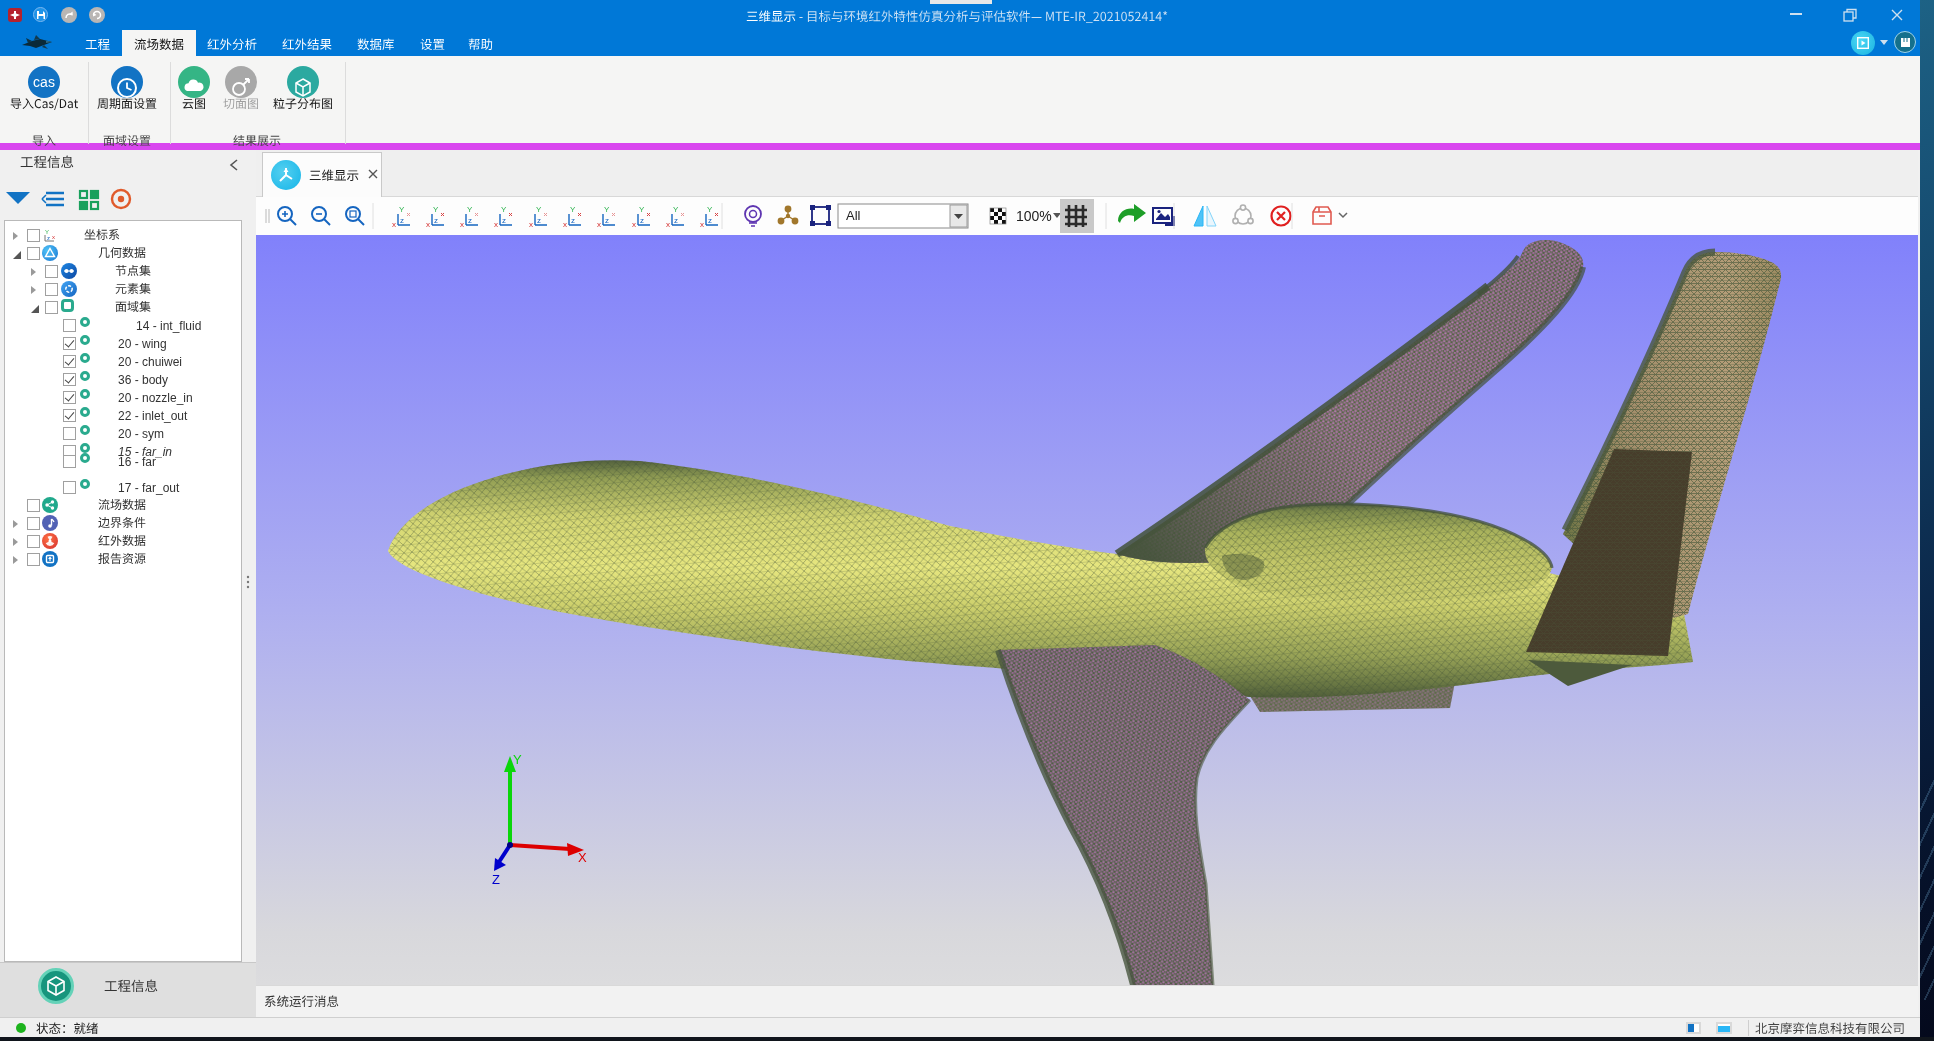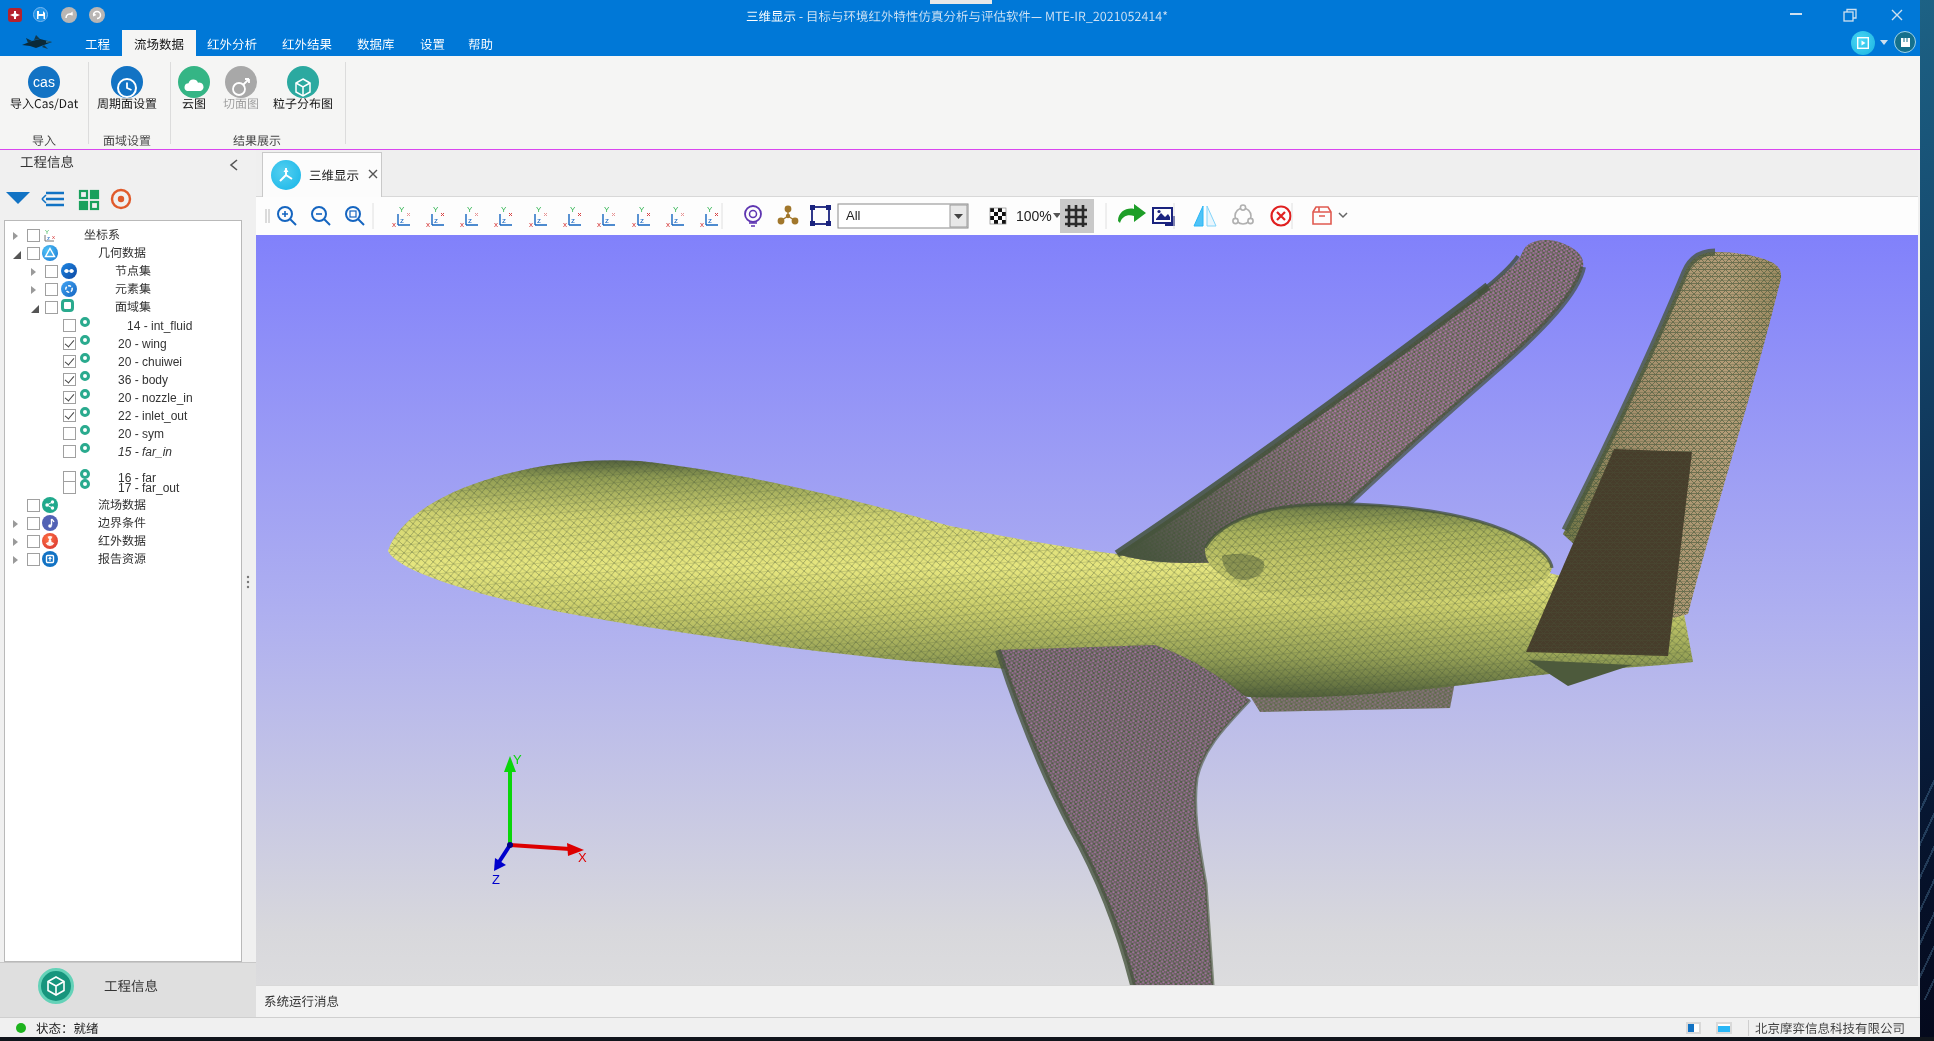--- a/index.html
+++ b/index.html
@@ -13,21 +13,21 @@
   background:repeating-linear-gradient(115deg, rgba(120,180,220,0.25) 0 2px, transparent 2px 14px); }
 #bottomstrip { position:absolute; left:0; top:1037px; width:1934px; height:4px; background:#10151c; }
 
 #titlebar { position:absolute; left:0; top:0; width:1920px; height:30px; background:#0078d7; }
 #toptab { position:absolute; left:930px; top:0; width:62px; height:4px; background:#e8e8e8; }
 
 #menurow { position:absolute; left:0; top:30px; width:1920px; height:26px; background:#0078d7; }
 #mtab-active { position:absolute; left:122px; top:0; width:74px; height:26px; background:#f5f5f4; color:#1a1a1a;
   text-align:center; line-height:26px; font-size:14px; }
 
-#ribbon { position:absolute; left:0; top:56px; width:1920px; height:94px; background:#f5f5f4; border-bottom:1px solid #d946ef; }
+#ribbon { position:absolute; left:0; top:56px; width:1920px; height:94px; background:#f5f5f4; border-bottom:7px solid #d946ef; }
 .rsep { position:absolute; top:6px; height:82px; width:1px; background:#dcdcdc; }
 .rbtn { position:absolute; top:6px; text-align:center; font-size:12px; color:#1a1a1a; }
 .rbtn .ic { width:32px; height:32px; border-radius:50%; margin:4px auto 6px; position:relative; }
 
 #leftpanel { position:absolute; left:0; top:150px; width:256px; height:867px; background:#f0f0f0; }
 #treebox { position:absolute; left:4px; top:70px; width:238px; height:742px; background:#fff; border:1px solid #b9b9b9; }
 .trow { position:absolute; left:0; width:230px; height:18px; font-size:12px; color:#333; }
 .trow .txt { position:absolute; top:2px; }
 .cb { position:absolute; top:2px; width:13px; height:13px; border:1px solid #a0a0a0; background:#fff; }
 .cb.ck::after { content:""; position:absolute; left:3px; top:0px; width:4px; height:8px; border-right:1.6px solid #444; border-bottom:1.6px solid #444; transform:rotate(40deg); }
@@ -291,21 +291,21 @@
         <div class="exp-e" style="left:26px;"></div>
         <div class="cb" style="left:40px;"></div>
         <div class="abs" style="left:56px;top:0;width:13px;height:13px;border:3px solid #2aaa8e;border-radius:4px;background:#fff;"></div>
         <svg class="abs" style="left:110px;top:1px" width="38" height="16" viewBox="0 -11 38 16">
           <path d="M4.7 -4.0H7.2V-2.7H4.7ZM4.7 -4.7V-6.1H7.2V-4.7ZM4.7 -1.9H7.2V-0.5H4.7ZM0.7 -9.3V-8.4H5.3C5.2 -7.9 5.1 -7.4 5.0 -6.9H1.2V1.0H2.1V0.3H9.8V1.0H10.8V-6.9H5.9L6.4 -8.4H11.3V-9.3ZM2.1 -0.5V-6.1H3.8V-0.5ZM9.8 -0.5H8.0V-6.1H9.8Z M15.5 -1.2 15.8 -0.4C16.9 -0.7 18.4 -1.1 19.9 -1.6L19.8 -2.3C18.2 -1.9 16.6 -1.5 15.5 -1.2ZM17.0 -5.6H18.6V-3.6H17.0ZM16.3 -6.3V-2.9H19.3V-6.3ZM12.4 -1.5 12.8 -0.7C13.7 -1.1 14.9 -1.7 16.0 -2.3L15.7 -3.1L14.6 -2.6V-6.3H15.7V-7.2H14.6V-9.9H13.8V-7.2H12.5V-6.3H13.8V-2.2C13.3 -1.9 12.8 -1.7 12.4 -1.5ZM22.3 -6.3C22.1 -5.2 21.7 -4.2 21.2 -3.2C21.0 -4.4 20.9 -5.9 20.8 -7.5H23.4V-8.3H22.7L23.3 -8.8C23.0 -9.2 22.3 -9.7 21.8 -10.1L21.3 -9.6C21.8 -9.2 22.4 -8.7 22.7 -8.3H20.8L20.8 -10.1H19.9L20.0 -8.3H15.9V-7.5H20.0C20.1 -5.4 20.2 -3.6 20.5 -2.1C19.8 -1.2 19.0 -0.4 18.0 0.3C18.2 0.4 18.6 0.7 18.7 0.9C19.5 0.3 20.2 -0.3 20.8 -1.1C21.1 0.2 21.6 0.9 22.4 0.9C23.1 0.9 23.4 0.4 23.5 -1.2C23.3 -1.2 23.1 -1.4 22.9 -1.6C22.8 -0.4 22.7 0.1 22.5 0.1C22.1 0.1 21.7 -0.7 21.4 -2.0C22.2 -3.2 22.7 -4.6 23.2 -6.2Z M29.5 -3.5V-2.7H24.6V-1.9H28.7C27.6 -1.1 25.8 -0.3 24.3 0.1C24.6 0.3 24.8 0.6 24.9 0.8C26.5 0.3 28.3 -0.6 29.5 -1.6V0.9H30.4V-1.7C31.6 -0.6 33.5 0.3 35.0 0.7C35.2 0.5 35.4 0.2 35.6 -0.0C34.1 -0.4 32.4 -1.1 31.3 -1.9H35.4V-2.7H30.4V-3.5ZM29.9 -6.6V-5.8H27.0V-6.6ZM29.6 -9.9C29.8 -9.6 30.0 -9.2 30.1 -8.8H27.4C27.7 -9.2 27.9 -9.6 28.1 -9.9L27.2 -10.1C26.7 -9.0 25.7 -7.7 24.4 -6.7C24.6 -6.6 24.9 -6.3 25.0 -6.1C25.4 -6.4 25.7 -6.8 26.1 -7.1V-3.3H27.0V-3.6H35.0V-4.4H30.7V-5.2H34.2V-5.8H30.7V-6.6H34.2V-7.3H30.7V-8.1H34.6V-8.8H31.1C30.9 -9.2 30.7 -9.7 30.4 -10.1ZM29.9 -7.3H27.0V-8.1H29.9ZM29.9 -5.2V-4.4H27.0V-5.2Z" fill="#333333"></path>
         </svg>
       </div>
 <div class="trow" style="top:96px;">
         <div class="cb" style="left:58px;"></div>
         <div class="abs" style="left:75px;top:0;width:10px;height:10px;border:3.5px solid #2aaa8e;border-radius:50%;background:#fff;"></div>
-        <div class="txt" style="left:122px;">14 - int_fluid</div>
+        <div class="txt" style="left:131px;">14 - int_fluid</div>
       </div>
 <div class="trow" style="top:114px;">
         <div class="cb ck" style="left:58px;"></div>
         <div class="abs" style="left:75px;top:0;width:10px;height:10px;border:3.5px solid #2aaa8e;border-radius:50%;background:#fff;"></div>
         <div class="txt" style="left:113px;">20 - wing</div>
       </div>
 <div class="trow" style="top:132px;">
         <div class="cb ck" style="left:58px;"></div>
         <div class="abs" style="left:75px;top:0;width:10px;height:10px;border:3.5px solid #2aaa8e;border-radius:50%;background:#fff;"></div>
         <div class="txt" style="left:113px;">20 - chuiwei</div>
@@ -328,21 +328,21 @@
 <div class="trow" style="top:204px;">
         <div class="cb" style="left:58px;"></div>
         <div class="abs" style="left:75px;top:0;width:10px;height:10px;border:3.5px solid #2aaa8e;border-radius:50%;background:#fff;"></div>
         <div class="txt" style="left:113px;">20 - sym</div>
       </div>
 <div class="trow" style="top:222px;font-style:italic;">
         <div class="cb" style="left:58px;"></div>
         <div class="abs" style="left:75px;top:0;width:10px;height:10px;border:3.5px solid #2aaa8e;border-radius:50%;background:#fff;"></div>
         <div class="txt" style="left:113px;">15 - far_in</div>
       </div>
-<div class="trow" style="top:248px;padding-left:48px;">
+<div class="trow" style="top:232px;padding-left:48px;">
         <div class="cb" style="left:58px;"></div>
         <div class="abs" style="left:75px;top:0;width:10px;height:10px;border:3.5px solid #2aaa8e;border-radius:50%;background:#fff;"></div>
         <div class="txt" style="left:113px;">16 - far</div>
       </div>
 <div class="trow" style="top:258px;">
         <div class="cb" style="left:58px;"></div>
         <div class="abs" style="left:75px;top:0;width:10px;height:10px;border:3.5px solid #2aaa8e;border-radius:50%;background:#fff;"></div>
         <div class="txt" style="left:113px;">17 - far_out</div>
       </div>
 <div class="trow" style="top:276px;">

